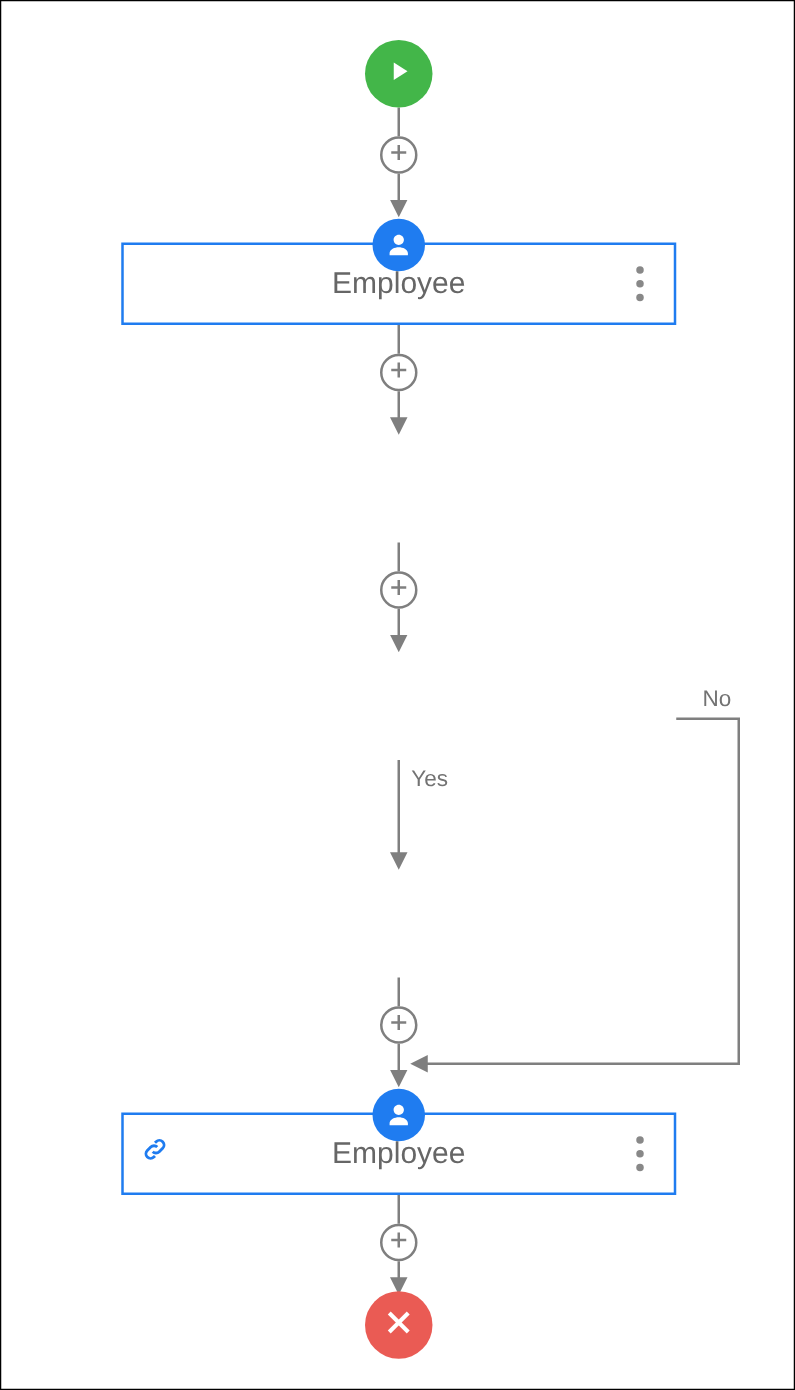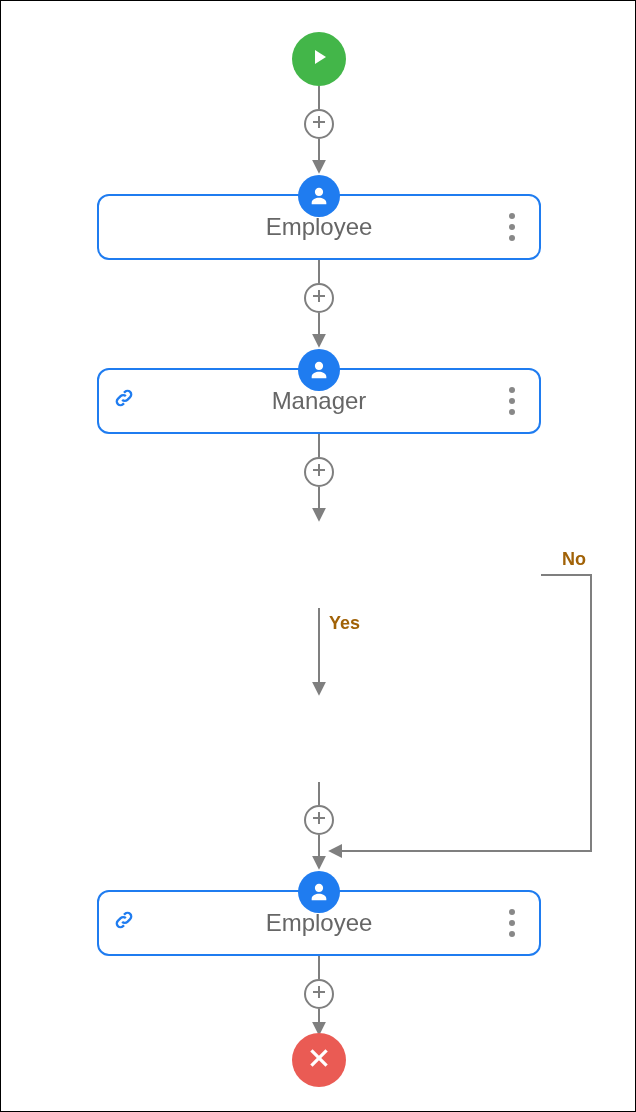--- a/index.html
+++ b/index.html
@@ -93,21 +93,21 @@
 
   
   .step {
     position: absolute;
     box-sizing: border-box;
     left: 96px;
     width: 444px;
     height: 66px;
     background: #fff;
     border: 2px solid;
-    border-radius: 12px;
+    border-radius: 0;
     display: flex;
     align-items: center;
     justify-content: center;
     font-size: 24px;
     color: #666;
   }
   .step.user { border-color: #1f7cf0; }
   .step.decision { border-color: #f6c900; }
   .step .link-icon {
     position: absolute;
@@ -130,22 +130,21 @@
     width: 6px; height: 6px;
     background: #888;
     border-radius: 50%;
     display: block;
   }
 
   
   .edge-label {
     position: absolute;
     font-size: 18px;
-    color: #a16207;
-    font-weight: bold;
+    color: #737373;
   }
 </style>
 </head>
 <body>
 
 <div class="canvas">
 
   <svg class="wires">
     <defs>
       <marker id="arrow" viewBox="0 0 10 10" refX="8" refY="5" markerWidth="7" markerHeight="7" orient="auto-start-reverse">
@@ -213,39 +212,20 @@
 
   <div class="node-circle plus" style="left:303px; top:282px;">
     <span>
       <svg viewBox="0 0 14 14">
           <line x1="7" y1="1" x2="7" y2="13"></line>
           <line x1="1" y1="7" x2="13" y2="7"></line>
         </svg>
     </span>
   </div>
 
-  <div class="step user" style="top:367px;">
-    <div class="user-badge">
-      <svg viewBox="0 0 24 24">
-          <path d="M12 12c2.5 0 4.5-2 4.5-4.5S14.5 3 12 3 7.5 5 7.5 7.5 9.5 12 12 12zm0 2c-3.5 0-8 1.8-8 5.3V21h16v-1.7c0-3.5-4.5-5.3-8-5.3z"></path>
-        </svg>
-    </div>
-    <div class="link-icon">
-      <svg viewBox="0 0 24 24">
-          <path d="M10 14a4 4 0 0 0 5.7 0l3-3a4 4 0 0 0-5.7-5.7l-1 1"></path>
-          <path d="M14 10a4 4 0 0 0-5.7 0l-3 3a4 4 0 0 0 5.7 5.7l1-1"></path>
-        </svg>
-    </div>
-    <span>Manager</span>
-    <div class="kebab">
-        <span></span>
-        <span></span>
-        <span></span>
-      </div>
-  </div>
 
   <div class="node-circle plus" style="left:303px; top:456px;">
     <span>
       <svg viewBox="0 0 14 14">
           <line x1="7" y1="1" x2="7" y2="13"></line>
           <line x1="1" y1="7" x2="13" y2="7"></line>
         </svg>
     </span>
   </div>
 

